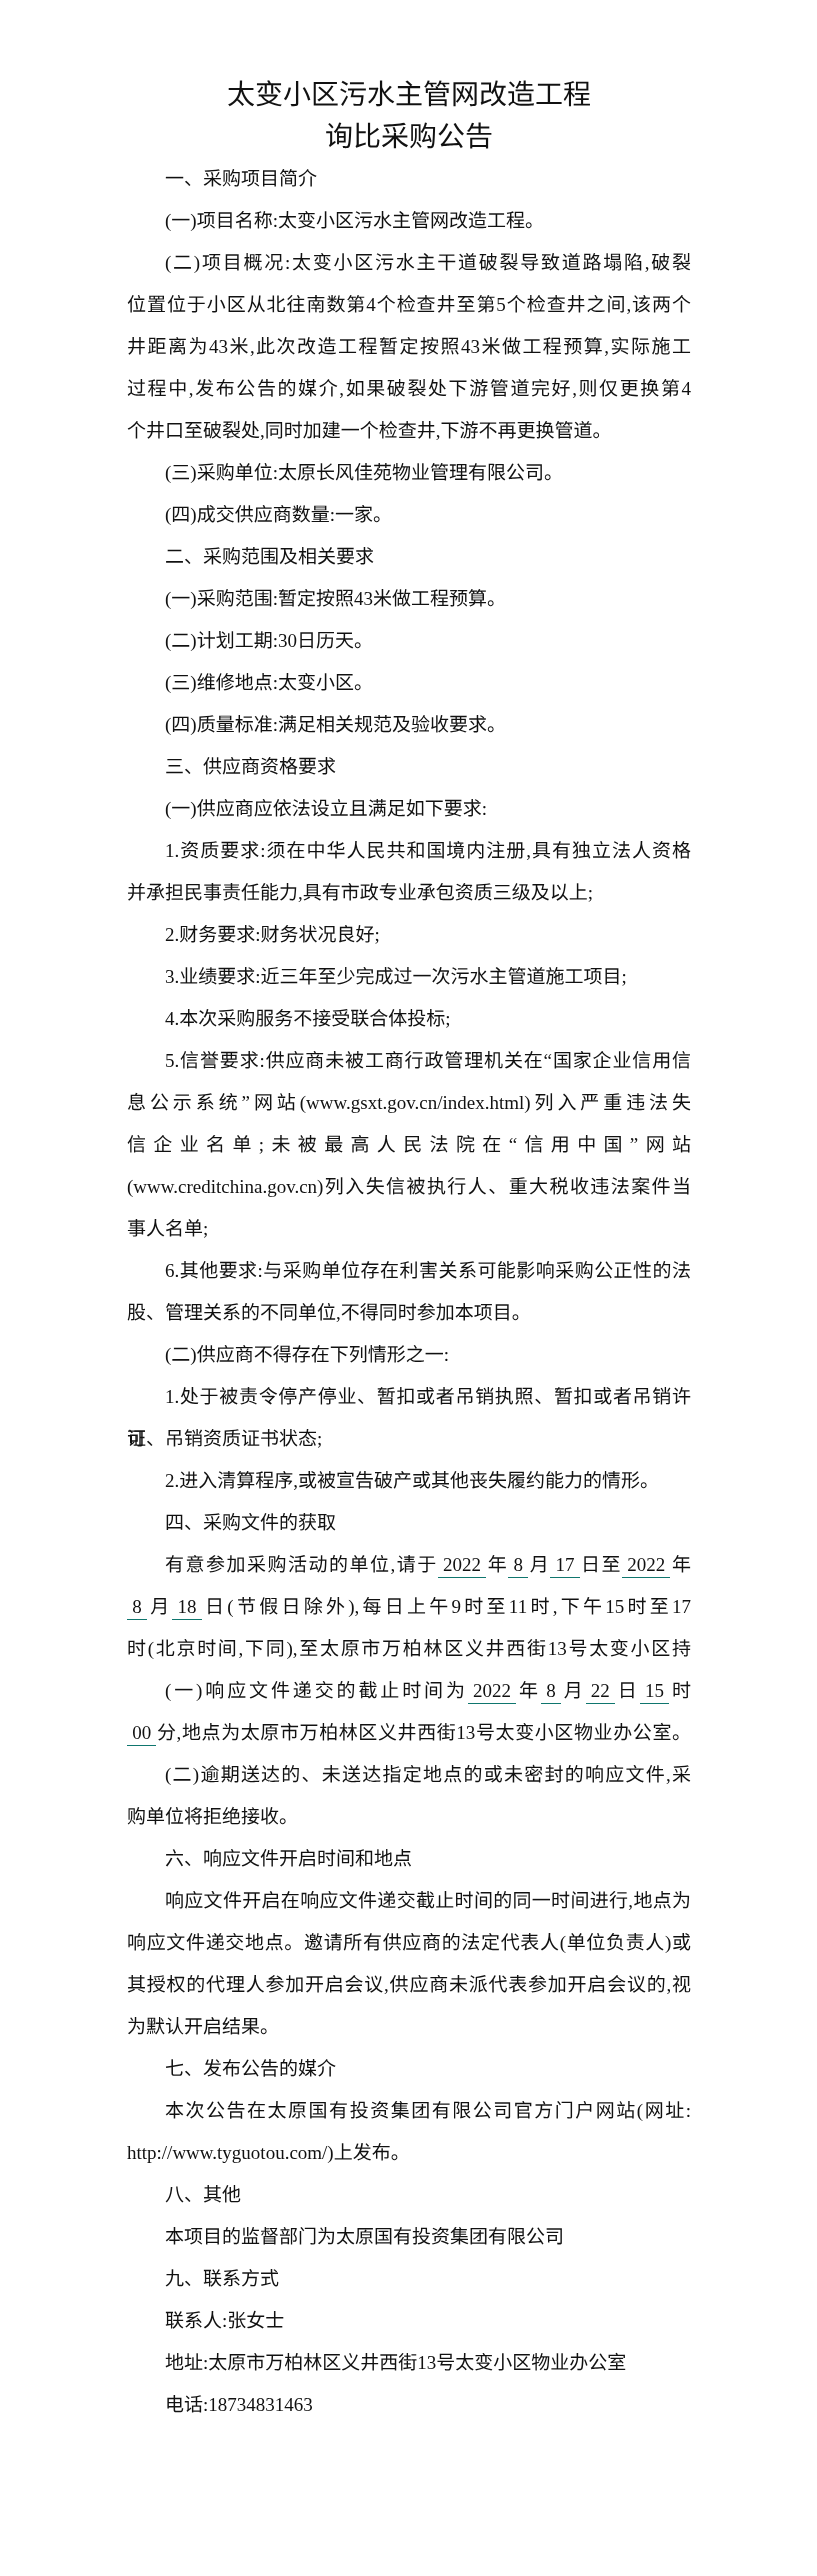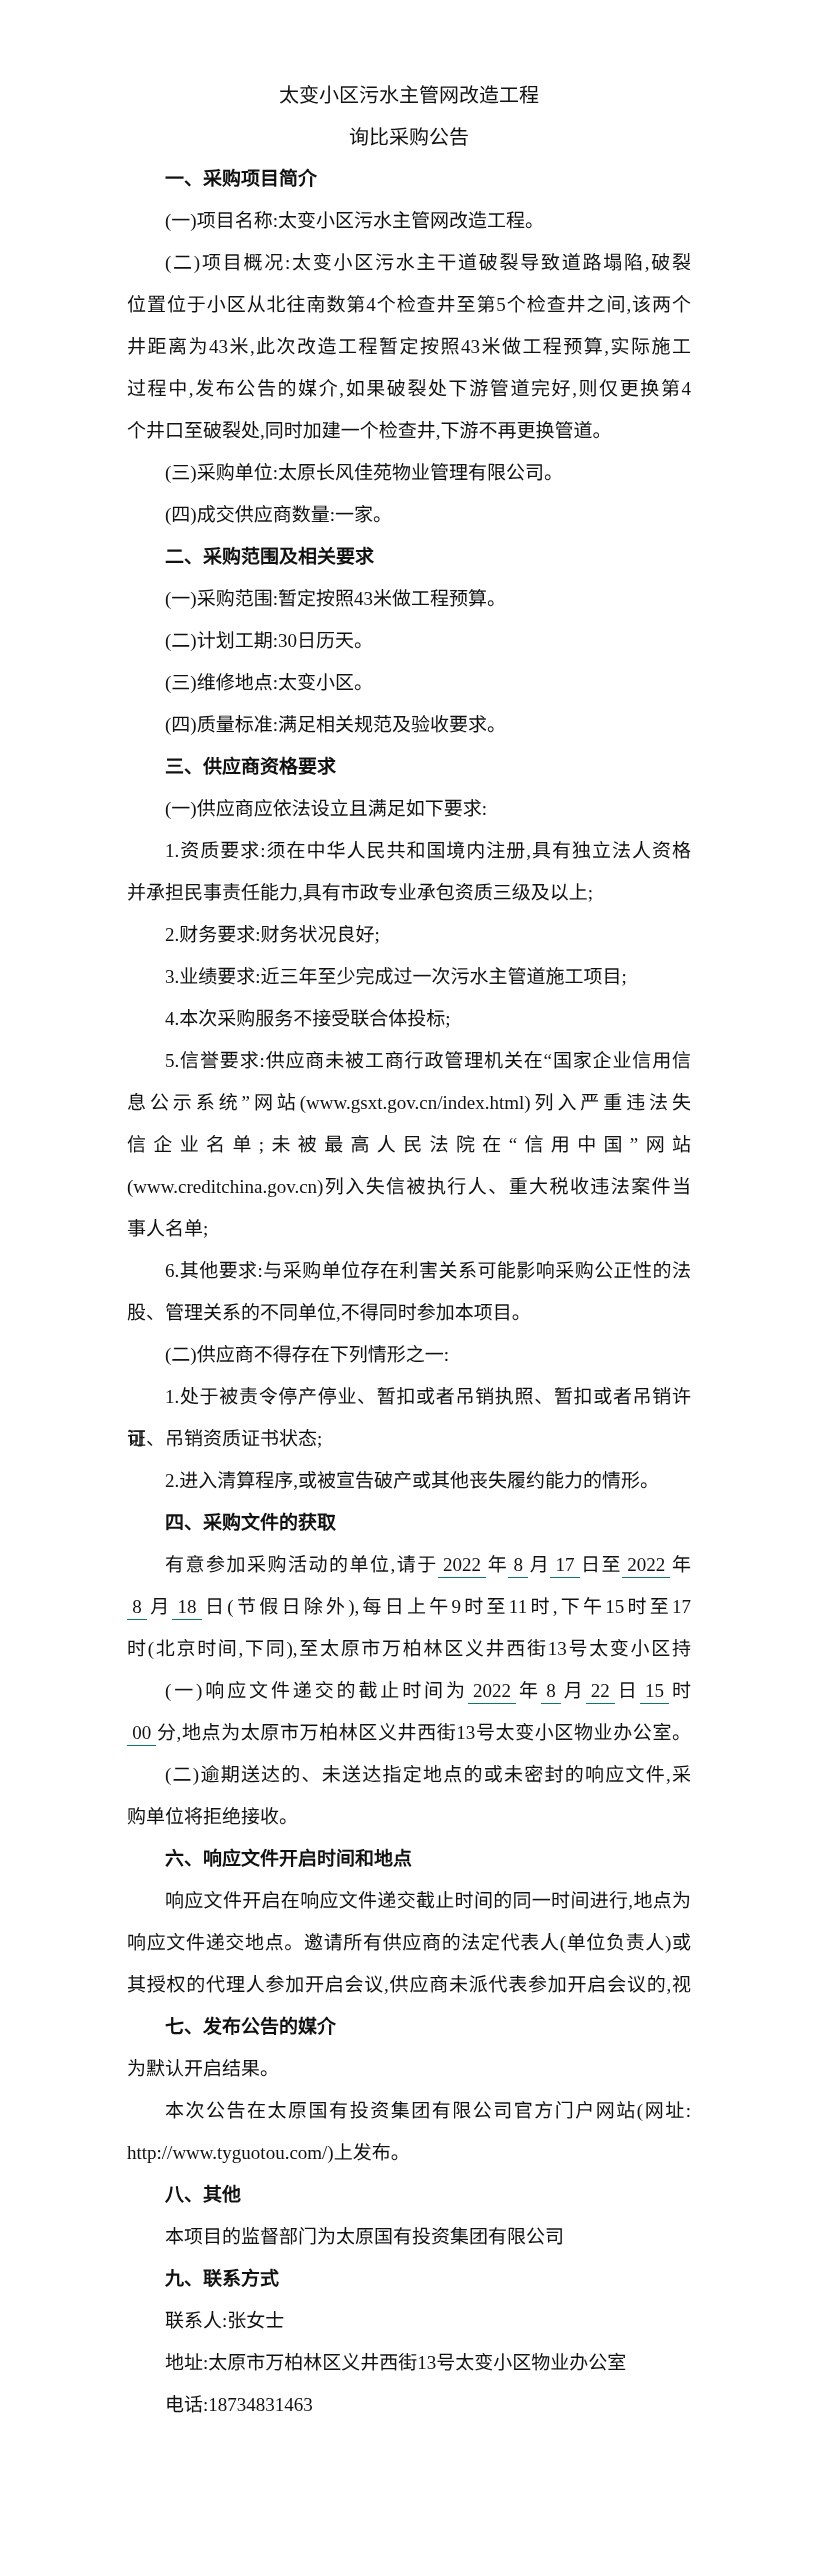--- a/index.html
+++ b/index.html
@@ -10,35 +10,35 @@
     width: 818px;
     min-height: 2683px;
     background: #ffffff;
     color: #111111;
     font-family: "Liberation Serif", "DejaVu Serif", serif;
   }
   .doc {
     padding: 74px 127px 74px 127px; 
   }
   .title-line {
-    font-size: 20px;
+    font-size: 28px;
     height: 42px;
     line-height: 42px;
     text-align: center;
     white-space: nowrap;
     font-weight: normal;
   }
   .line {
     font-size: 19px;
     height: 42px;
     line-height: 42px;
     white-space: nowrap;
   }
   .f { text-indent: 2em; }          
-  .h { font-weight: bold; }         
+  .h { font-weight: normal; }         
   .j {                              
     white-space: normal;
     text-align: justify;
     text-align-last: justify;
   }
   .u {                              
     border-bottom: 1px solid #0f766e;
     padding: 0 5.2px 1.5px 5.2px;
   }
 </style>
@@ -86,22 +86,22 @@
       <div class="line j"><span class="u">8</span><span>月</span><span class="u">18</span><span>日(节假日除外),每日上午9时至11时,下午15时至17</span></div>
       <div class="line j"><span>时(北京时间,下同),至太原市万柏林区义井西街13号太变小区持</span></div>
       <div class="line f j"><span>(一)响应文件递交的截止时间为</span><span class="u">2022</span><span>年</span><span class="u">8</span><span>月</span><span class="u">22</span><span>日</span><span class="u">15</span><span>时</span></div>
       <div class="line j"><span class="u">00</span><span>分,地点为太原市万柏林区义井西街13号太变小区物业办公室。</span></div>
       <div class="line f j"><span>(二)逾期送达的、未送达指定地点的或未密封的响应文件,采</span></div>
       <div class="line"><span>购单位将拒绝接收。</span></div>
       <div class="line f h"><span>六、响应文件开启时间和地点</span></div>
       <div class="line f j"><span>响应文件开启在响应文件递交截止时间的同一时间进行,地点为</span></div>
       <div class="line j"><span>响应文件递交地点。邀请所有供应商的法定代表人(单位负责人)或</span></div>
       <div class="line j"><span>其授权的代理人参加开启会议,供应商未派代表参加开启会议的,视</span></div>
+      <div class="line"><span>为默认开启结果。</span></div>
       <div class="line f h"><span>七、发布公告的媒介</span></div>
-      <div class="line"><span>为默认开启结果。</span></div>
       <div class="line f j"><span>本次公告在太原国有投资集团有限公司官方门户网站(网址:</span></div>
       <div class="line"><span>http://www.tyguotou.com/)上发布。</span></div>
       <div class="line f h"><span>八、其他</span></div>
       <div class="line f"><span>本项目的监督部门为太原国有投资集团有限公司</span></div>
       <div class="line f h"><span>九、联系方式</span></div>
       <div class="line f"><span>联系人:张女士</span></div>
       <div class="line f"><span>地址:太原市万柏林区义井西街13号太变小区物业办公室</span></div>
       <div class="line f"><span>电话:18734831463</span></div>
       <div class="line f"></div>
     </div>

